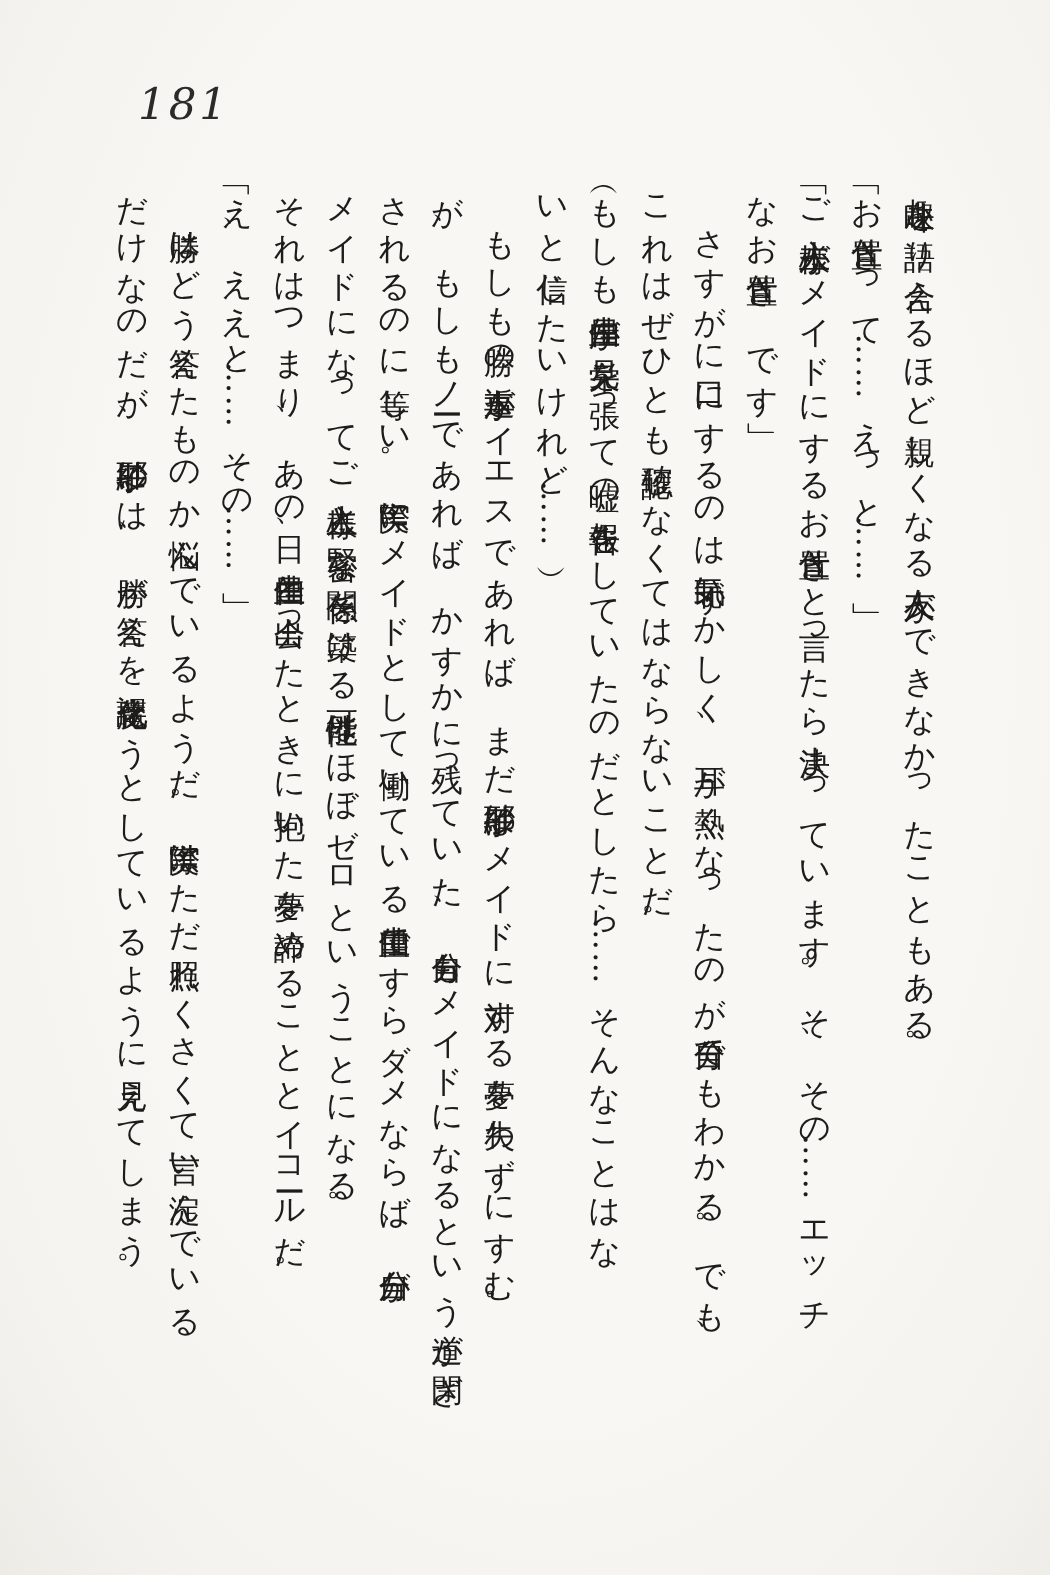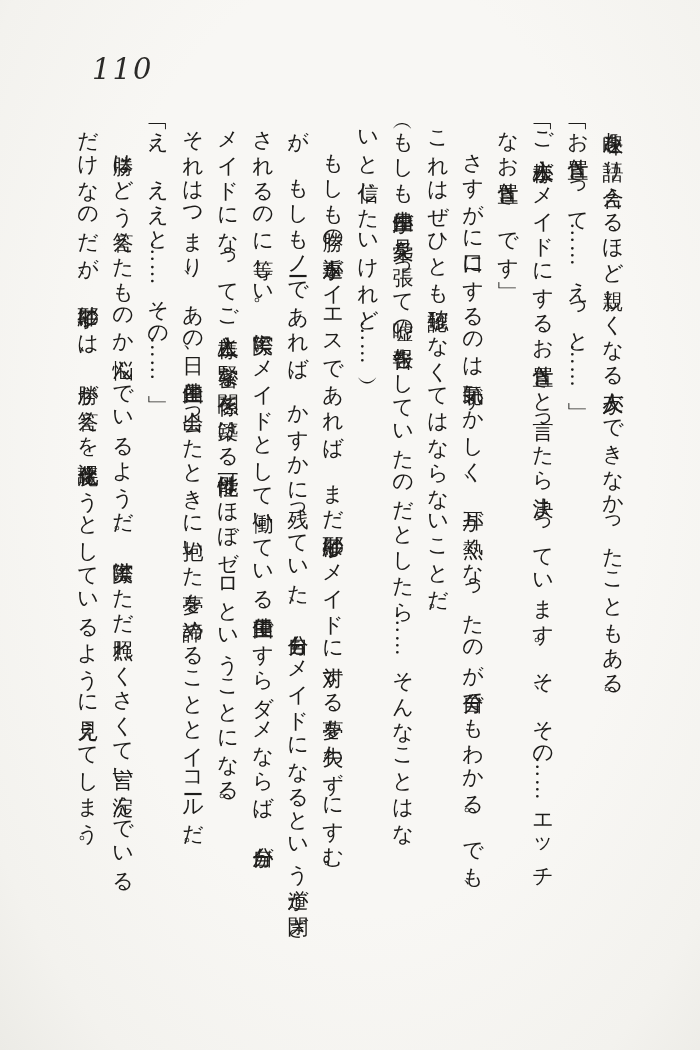--- a/index.html
+++ b/index.html
@@ -45,21 +45,21 @@
     line-height: 35px;
     white-space: nowrap;
     overflow: visible;
   }
 </style>
 </head>
 <body>
 
 <div class="paper"></div>
 
-<div class="page-number">110</div>
+<div class="page-number">181</div>
 
 <div class="text-block">
   <div class="tline">趣味を語り合えるほど親しくなる友人ができなかったこともある。</div>
   <div class="tline">「お仕置きって……えっと……」</div>
   <div class="tline">「ご主人様がメイドにするお仕置きと言ったら決まっています。そ、その……エッチ</div>
   <div class="tline">なお仕置き、です」</div>
   <div class="tline">　さすがに口にするのは気恥ずかしく、耳が熱くなったのが自分でもわかる。でも、</div>
   <div class="tline">これはぜひとも確認しなくてはならないことだ。</div>
   <div class="tline">（もしも由佳里が見栄を張って嘘の報告をしていたのだとしたら……そんなことはな</div>
   <div class="tline">いと信じたいけれど……）</div>

